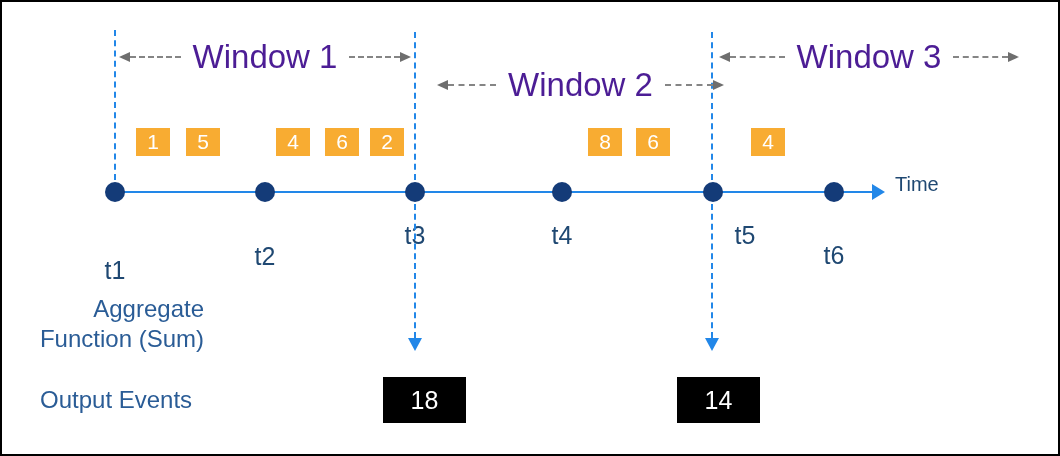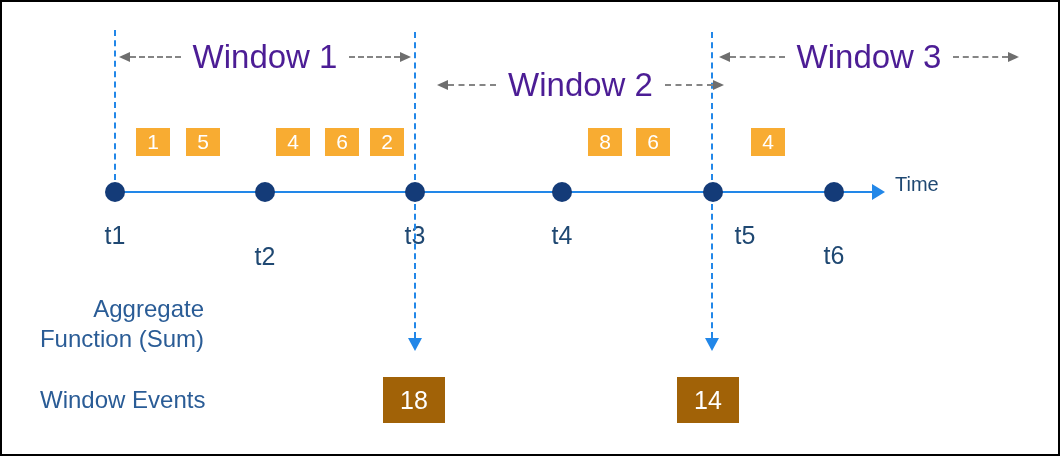--- a/index.html
+++ b/index.html
@@ -74,22 +74,22 @@
     position:absolute; left:22px; top:292px; width:180px;
     font-size:24px; font-weight:300; color:#2A5C96;
     text-align:right; line-height:30px;
   }
   .out-label {
     position:absolute; left:38px; top:384px;
     font-size:24px; font-weight:300; color:#2A5C96; white-space:nowrap;
   }
   
   .obox {
-    position:absolute; top:375px; width:62px; height:46px;
-    background:#a16207; color:#fff; font-size:25px; font-weight:300;
+    position:absolute; top:375px; width:83px; height:46px;
+    background:#000000; color:#fff; font-size:25px; font-weight:300;
     line-height:46px; text-align:center;
   }
 </style>
 </head>
 <body>
 
 <div class="canvas">
 
   <div class="vline" style="left:112px; top:28px; height:150px;"></div>
   <div class="vline" style="left:412px; top:30px; height:148px;"></div>
@@ -129,34 +129,34 @@
   <div class="tline"></div>
   <div class="tarrow"></div>
   <div class="dot" style="left:103px;"></div>
   <div class="dot" style="left:253px;"></div>
   <div class="dot" style="left:403px;"></div>
   <div class="dot" style="left:550px;"></div>
   <div class="dot" style="left:701px;"></div>
   <div class="dot" style="left:822px;"></div>
   <div class="time-label">Time</div>
 
-  <div class="tick" style="left:93px;">t1</div>
+  <div class="tick" style="left:93px;margin-top:35px;">t1</div>
   <div class="tick" style="left:243px;margin-top:21px;">t2</div>
   <div class="tick" style="left:393px;">t3</div>
   <div class="tick" style="left:540px;">t4</div>
   <div class="tick" style="left:723px;">t5</div>
   <div class="tick" style="left:812px;margin-top:20px;">t6</div>
 
   <div class="oarr-line" style="left:412px;"></div>
   <div class="oarr-head" style="left:406px;"></div>
   <div class="oarr-line" style="left:709px;"></div>
   <div class="oarr-head" style="left:703px;"></div>
 
   <div class="agg">
     <div>Aggregate</div>
     <div>Function (Sum)</div>
   </div>
-  <div class="out-label">Window Events</div>
+  <div class="out-label">Output Events</div>
 
   <div class="obox" style="left:381px;">18</div>
   <div class="obox" style="left:675px;">14</div>
 
 </div>
 
 </body></html>

